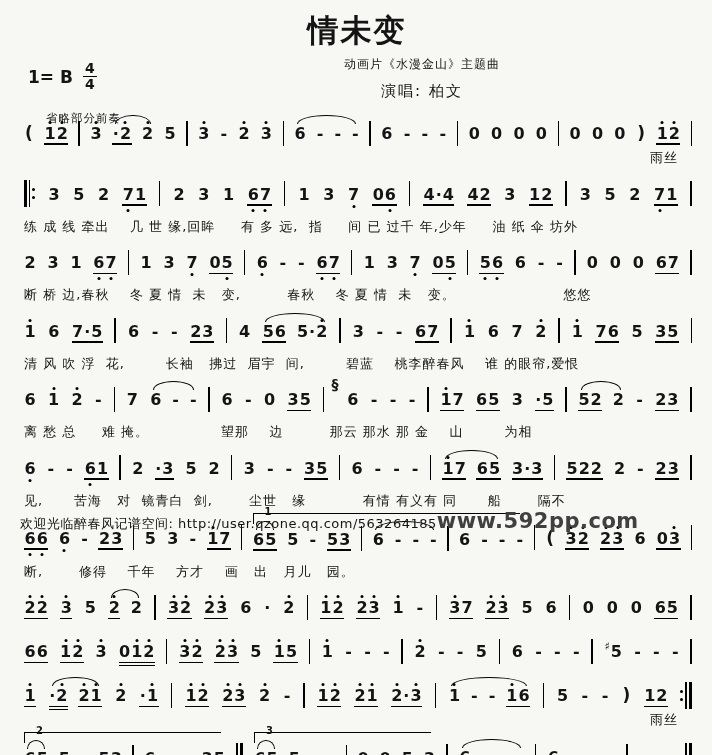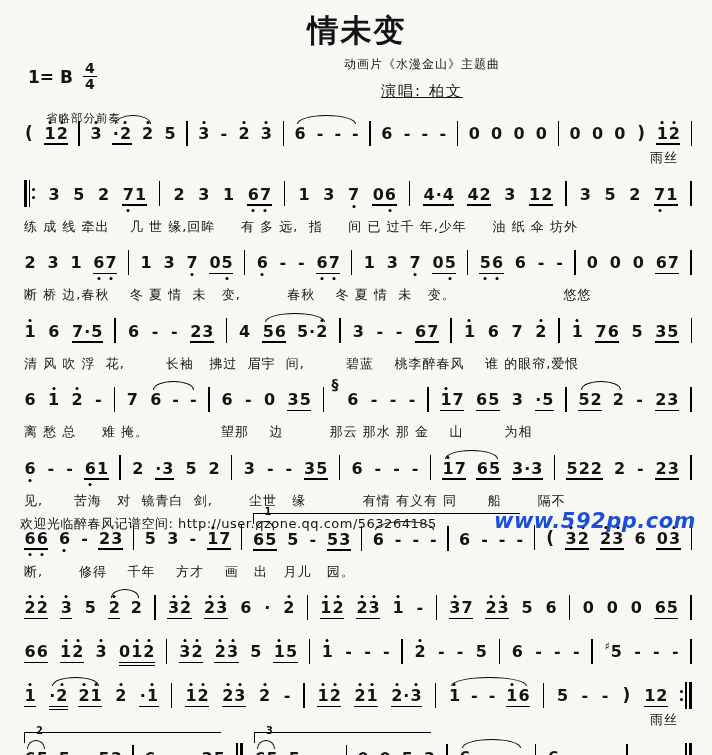--- a/index.html
+++ b/index.html
@@ -12,21 +12,21 @@
   .title{
     text-align:center;font-family:"DejaVu Serif",serif;
     font-size:31px;font-weight:bold;letter-spacing:2px;margin-top:2px;
   }
   .header-cols{display:flex;justify-content:space-between;align-items:center;margin-top:0;}
   .keysig{width:130px;display:flex;align-items:center;gap:10px;font-weight:bold;font-size:17px;padding-left:14px;box-sizing:border-box;}
   .frac{display:inline-flex;flex-direction:column;align-items:center;font-size:14px;line-height:1.05;font-weight:bold;}
   .frac .top{border-bottom:1.6px solid #000;padding:0 2px;}
   .center-col{flex:1;text-align:center;}
   .subtitle{font-size:12px;margin-top:4px;letter-spacing:1px;}
-  .performer{font-size:15px;margin-top:9px;letter-spacing:2px;text-decoration:underline;}
+  .performer{font-size:15px;margin-top:9px;letter-spacing:2px;}
   .credits{width:190px;font-size:15px;line-height:1.8;letter-spacing:1px;}
   
   .score{margin-top:16px;padding:0 8px 0 10px;}
   .system{position:relative;margin-bottom:3px;}
   .annot{position:relative;height:0;}
   .annot span{position:absolute;top:-6px;left:22px;font-size:11.5px;letter-spacing:1px;}
   .notes{display:flex;justify-content:space-between;align-items:center;flex-wrap:nowrap;margin-top:12px;}
   .grp{display:inline-flex;justify-content:space-between;align-items:center;position:relative;gap:10px;}
   .arc::before{
     content:"";position:absolute;top:-2px;left:3px;right:3px;height:8px;
@@ -52,23 +52,23 @@
   .blg .thick{width:3.2px;height:27px;background:#000;}
   .blg .thin{width:1.3px;height:27px;background:#000;}
   .blg .rdots{display:inline-flex;flex-direction:column;gap:5px;}
   .blg .rdots i{width:3px;height:3px;border-radius:50%;background:#000;}
   .par{font-size:17px;font-weight:bold;padding:0 1px;}
   .segno{display:inline-block;width:0;overflow:visible;font-weight:bold;font-size:14px;transform:translate(-4px,-15px);}
   .txt{font-size:13px;font-weight:bold;letter-spacing:1px;}
   .lyrics{font-size:13px;white-space:pre;margin-top:9px;letter-spacing:1px;line-height:1.2;}
   .lyr-right{font-size:13px;text-align:right;padding-right:14px;margin-top:1px;letter-spacing:1px;line-height:1.2;}
   
-  .footer{position:absolute;left:0;right:0;bottom:6px;display:flex;justify-content:space-between;align-items:flex-end;padding:0 16px 2px 20px;}
+  .footer{position:absolute;left:0;right:0;bottom:6px;display:flex;align-items:flex-end;padding:0 16px 2px 20px;}
   .site-note{font-size:13px;letter-spacing:.5px;}
-  .watermark{font-size:21px;font-weight:bold;font-style:italic;color:#1d4ed8;letter-spacing:0.5px;}
+  .watermark{font-size:21px;font-weight:bold;color:#404040;letter-spacing:0.5px;}
 </style>
 </head>
 <body>
 
 <div class="page">
 
   <div class="title">情未变</div>
 
   <div class="header-cols">
     <div class="keysig">

